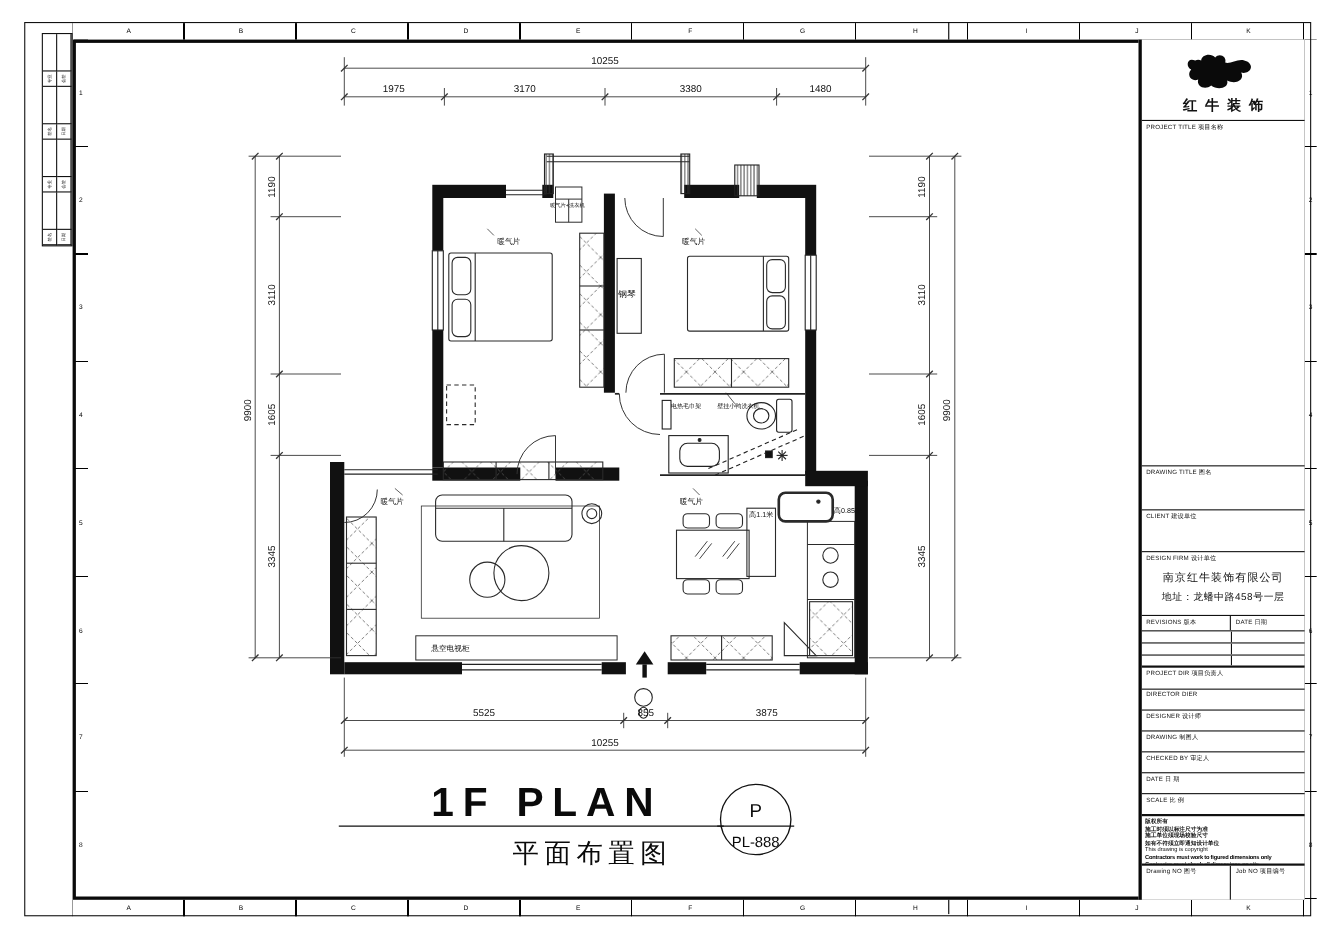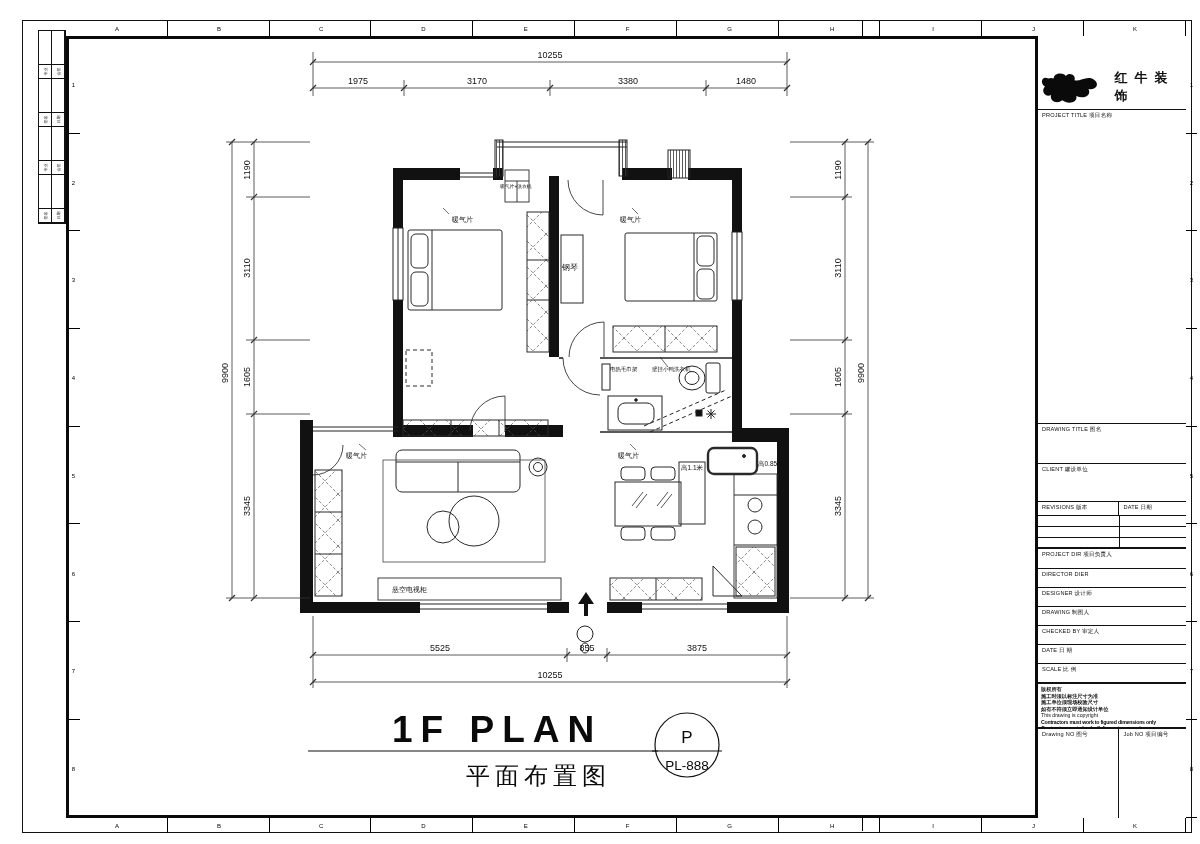--- a/index.html
+++ b/index.html
@@ -18,21 +18,21 @@
   .ruler-right{left:1186px;width:11px;}
   .fold{position:absolute;width:1px;background:#000;}
   
   .sign-strip{position:absolute;left:38px;top:30px;width:28px;border:1px solid #111;display:grid;grid-template-columns:1fr 1fr;grid-template-rows:34px 14px 34px 14px 34px 14px 34px 14px;box-sizing:border-box;}
   .sign-cell{border-right:1px solid #111;border-bottom:1px solid #111;display:flex;align-items:center;justify-content:center;overflow:hidden;}
   .sign-cell span{font-size:4px;transform:rotate(-90deg);white-space:nowrap;color:#222;}
   
   .tblock{position:absolute;left:1035px;top:36px;width:151px;height:782px;border-left:3px solid #0a0a0a;box-sizing:border-box;background:#fff;display:flex;flex-direction:column;font-size:6px;}
   .tb-row{border-bottom:1.2px solid #111;box-sizing:border-box;position:relative;overflow:hidden;}
   .tb-label{font-size:5.6px;color:#111;padding:2px 0 0 4px;letter-spacing:.2px;white-space:nowrap;}
-  .tb-logo{height:74px;display:flex;align-items:flex-end;justify-content:flex-end;border-bottom:1.5px solid #111;}
+  .tb-logo{height:74px;display:flex;flex-direction:column;align-items:center;justify-content:flex-end;border-bottom:1.5px solid #111;}
   .tb-logo .brand{font-size:13px;font-weight:bold;letter-spacing:7px;margin:1px 0 4px 7px;}
   .tb-firm-name{text-align:center;font-size:10px;margin-top:6px;letter-spacing:1px;}
   .tb-firm-addr{text-align:center;font-size:9px;margin-top:4px;letter-spacing:.5px;}
   .tb-split{display:flex;height:100%;}
   .tb-split .c1{width:55%;border-right:1px solid #111;box-sizing:border-box;}
   .tb-split .c2{flex:1;}
   .vdiv{position:absolute;left:55%;top:0;bottom:0;border-left:1px solid #111;}
   .cp{padding:2px 3px;line-height:1.25;font-size:5.2px;color:#111;}
   .cp .cn{font-weight:bold;transform-origin:left;}
   .cp .strong{font-weight:bold;color:#000;letter-spacing:-.2px;}
@@ -427,20 +427,25 @@
     </div>
     <div class="tb-row" style="height:314px;">
       <div class="tb-label">PROJECT TITLE  项目名称</div>
     </div>
     <div class="tb-row" style="height:40px;">
       <div class="tb-label">DRAWING TITLE  图名</div>
     </div>
     <div class="tb-row" style="height:38px;">
       <div class="tb-label">CLIENT  建设单位</div>
     </div>
+    <div class="tb-row" style="height:58px;">
+      <div class="tb-label">DESIGN FIRM  设计单位</div>
+      <div class="tb-firm-name">南京红牛装饰有限公司</div>
+      <div class="tb-firm-addr">地址：龙蟠中路458号一层</div>
+    </div>
     <div class="tb-row" style="height:14px;">
       <div class="tb-split">
         <div class="c1">
             <div class="tb-label">REVISIONS  版本</div>
           </div>
         <div class="c2">
             <div class="tb-label">DATE  日期</div>
           </div>
       </div>
     </div>

